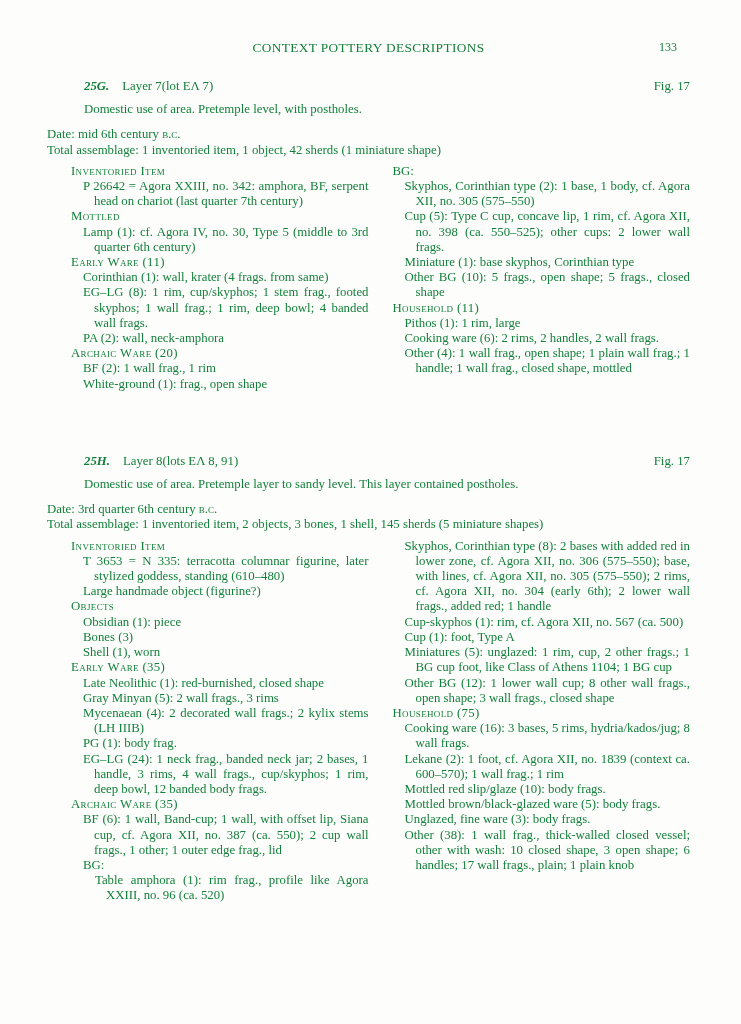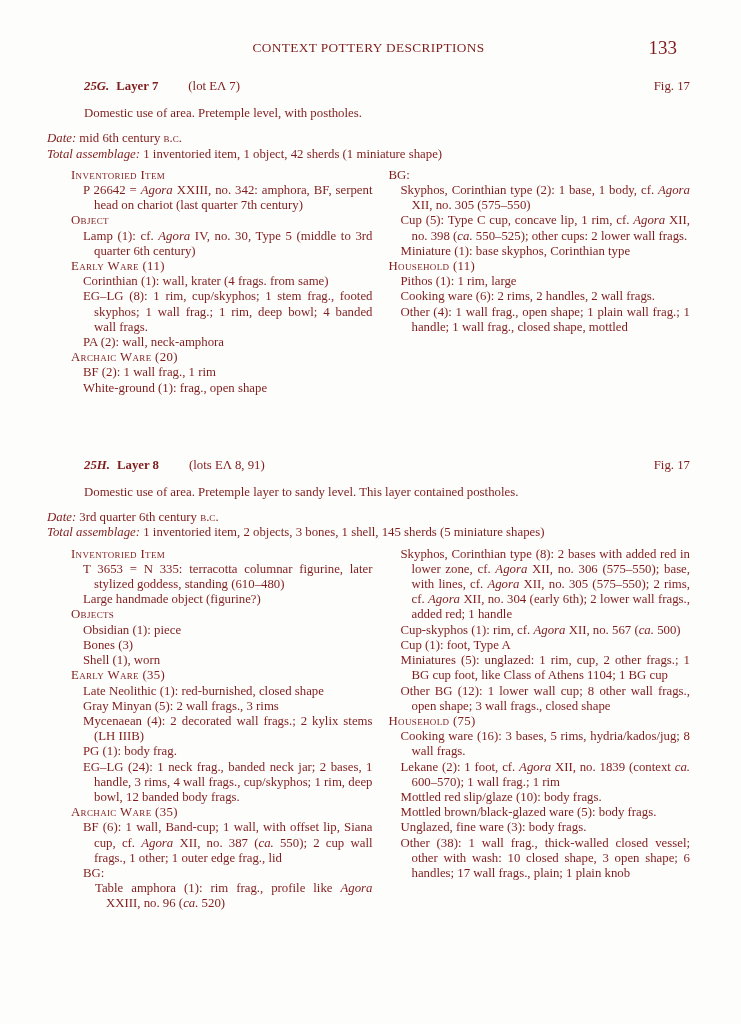--- a/index.html
+++ b/index.html
@@ -6,58 +6,58 @@
   html, body { margin: 0; padding: 0; background: #fdfdfb; }
   .page {
     position: relative;
     width: 741px; height: 1024px;
     margin: 0 auto;
     background: #fdfdfb;
     padding: 40px 51px 24px 47px;
     font-family: "Liberation Serif", "DejaVu Serif", serif;
     font-size: 12.8px;
     line-height: 15.2px;
-    color: #7f1d1d;
+    color: #15803d;
     overflow: hidden;
   }
   .page-header { position: relative; height: 17px; margin-bottom: 22px; }
   .running-title {
     position: absolute; left: 0; right: 0; top: 0;
     text-align: center; margin: 0;
     font-size: 13.3px; font-weight: 400; letter-spacing: 0.4px;
   }
-  .page-number { position: absolute; right: 13px; top: 0; font-size: 19px; }
+  .page-number { position: absolute; right: 13px; top: 0; font-size: 12px; }
 
   .entry + .entry { margin-top: 62px; }
 
   .entry-heading {
     display: flex; align-items: baseline;
     padding-left: 37px; margin-bottom: 8px;
   }
   .entry-id { font-weight: bold; font-style: italic; }
-  .entry-layer { font-weight: bold; margin-left: 7px; }
-  .entry-lot { margin-left: 30px; }
+  .entry-layer { font-weight: normal; margin-left: 13px; }
+  .entry-lot { }
   .entry-fig { margin-left: auto; text-align: right; }
 
-  .entry-description { margin: 12px 0 10px; padding-left: 37px; }
+  .entry-description { margin: 4px 0 10px; padding-left: 37px; }
 
   .entry-meta { margin-bottom: 6px; }
   .entry-meta .line { text-align: left; }
 
-  .entry-columns { display: flex; gap: 16px; padding-left: 24px; margin-top: 6px; }
+  .entry-columns { display: flex; gap: 24px; padding-left: 24px; margin-top: 6px; }
   .column { flex: 1; min-width: 0; }
   .column .line { text-align: justify; }
 
   .line { margin: 0; }
   .line.sc { font-variant: small-caps; letter-spacing: 0.35px; }
   .ind0 { padding-left: 0; }
   .ind1 { padding-left: 23px; text-indent: -11px; }
   .ind2 { padding-left: 35px; text-indent: -11px; }
 
-  .it { font-style: italic; }
+  .it { }
   .smallcaps { font-variant: small-caps; text-align: right; }
 </style>
 </head>
 <body>
 
 <div class="page">
 
   <header class="page-header">
     <h1 class="running-title">CONTEXT POTTERY DESCRIPTIONS</h1>
     <span class="page-number">133</span>
@@ -72,35 +72,36 @@
     </div>
     <p class="entry-description">Domestic use of area. Pretemple level, with postholes.</p>
     <div class="entry-meta">
         <div class="line meta ind0"><span class="it">Date: </span><span class="rm">mid 6th century </span><span class="smallcaps">b.c.</span></div>
         <div class="line meta ind0"><span class="it">Total assemblage: </span><span class="rm">1 inventoried item, 1 object, 42 sherds (1 miniature shape)</span></div>
       </div>
     <div class="entry-columns">
       <div class="column">
           <div class="line sc ind0"><span class="rm">Inventoried Item</span></div>
           <div class="line item ind1"><span class="rm">P 26642 = </span><span class="it">Agora</span><span class="rm"> XXIII, no. 342: amphora, BF, serpent head on chariot (last quarter 7th century)</span></div>
-          <div class="line sc ind0"><span class="rm">Object</span></div>
+          <div class="line sc ind0"><span class="rm">Mottled</span></div>
           <div class="line item ind1"><span class="rm">Lamp (1): cf. </span><span class="it">Agora</span><span class="rm"> IV, no. 30, Type 5 (middle to 3rd quarter 6th century)</span></div>
           <div class="line sc ind0"><span class="rm">Early Ware (11)</span></div>
           <div class="line item ind1"><span class="rm">Corinthian (1): wall, krater (4 frags. from same)</span></div>
           <div class="line item ind1"><span class="rm">EG–LG (8): 1 rim, cup/skyphos; 1 stem frag., footed skyphos; 1 wall frag.; 1 rim, deep bowl; 4 banded wall frags.</span></div>
           <div class="line item ind1"><span class="rm">PA (2): wall, neck-amphora</span></div>
           <div class="line sc ind0"><span class="rm">Archaic Ware (20)</span></div>
           <div class="line item ind1"><span class="rm">BF (2): 1 wall frag., 1 rim</span></div>
           <div class="line item ind1"><span class="rm">White-ground (1): frag., open shape</span></div>
         </div>
       <div class="column">
           <div class="line item ind0"><span class="rm">BG:</span></div>
           <div class="line item ind1"><span class="rm">Skyphos, Corinthian type (2): 1 base, 1 body, cf. </span><span class="it">Agora</span><span class="rm"> XII, no. 305 (575–550)</span></div>
           <div class="line item ind1"><span class="rm">Cup (5): Type C cup, concave lip, 1 rim, cf. </span><span class="it">Agora</span><span class="rm"> XII, no. 398 (</span><span class="it">ca.</span><span class="rm"> 550–525); other cups: 2 lower wall frags.</span></div>
           <div class="line item ind1"><span class="rm">Miniature (1): base skyphos, Corinthian type</span></div>
+          <div class="line item ind1"><span class="rm">Other BG (10): 5 frags., open shape; 5 frags., closed shape</span></div>
           <div class="line sc ind0"><span class="rm">Household (11)</span></div>
           <div class="line item ind1"><span class="rm">Pithos (1): 1 rim, large</span></div>
           <div class="line item ind1"><span class="rm">Cooking ware (6): 2 rims, 2 handles, 2 wall frags.</span></div>
           <div class="line item ind1"><span class="rm">Other (4): 1 wall frag., open shape; 1 plain wall frag.; 1 handle; 1 wall frag., closed shape, mottled</span></div>
         </div>
     </div>
   </section>
 
   <section class="entry">
     <div class="entry-heading">

